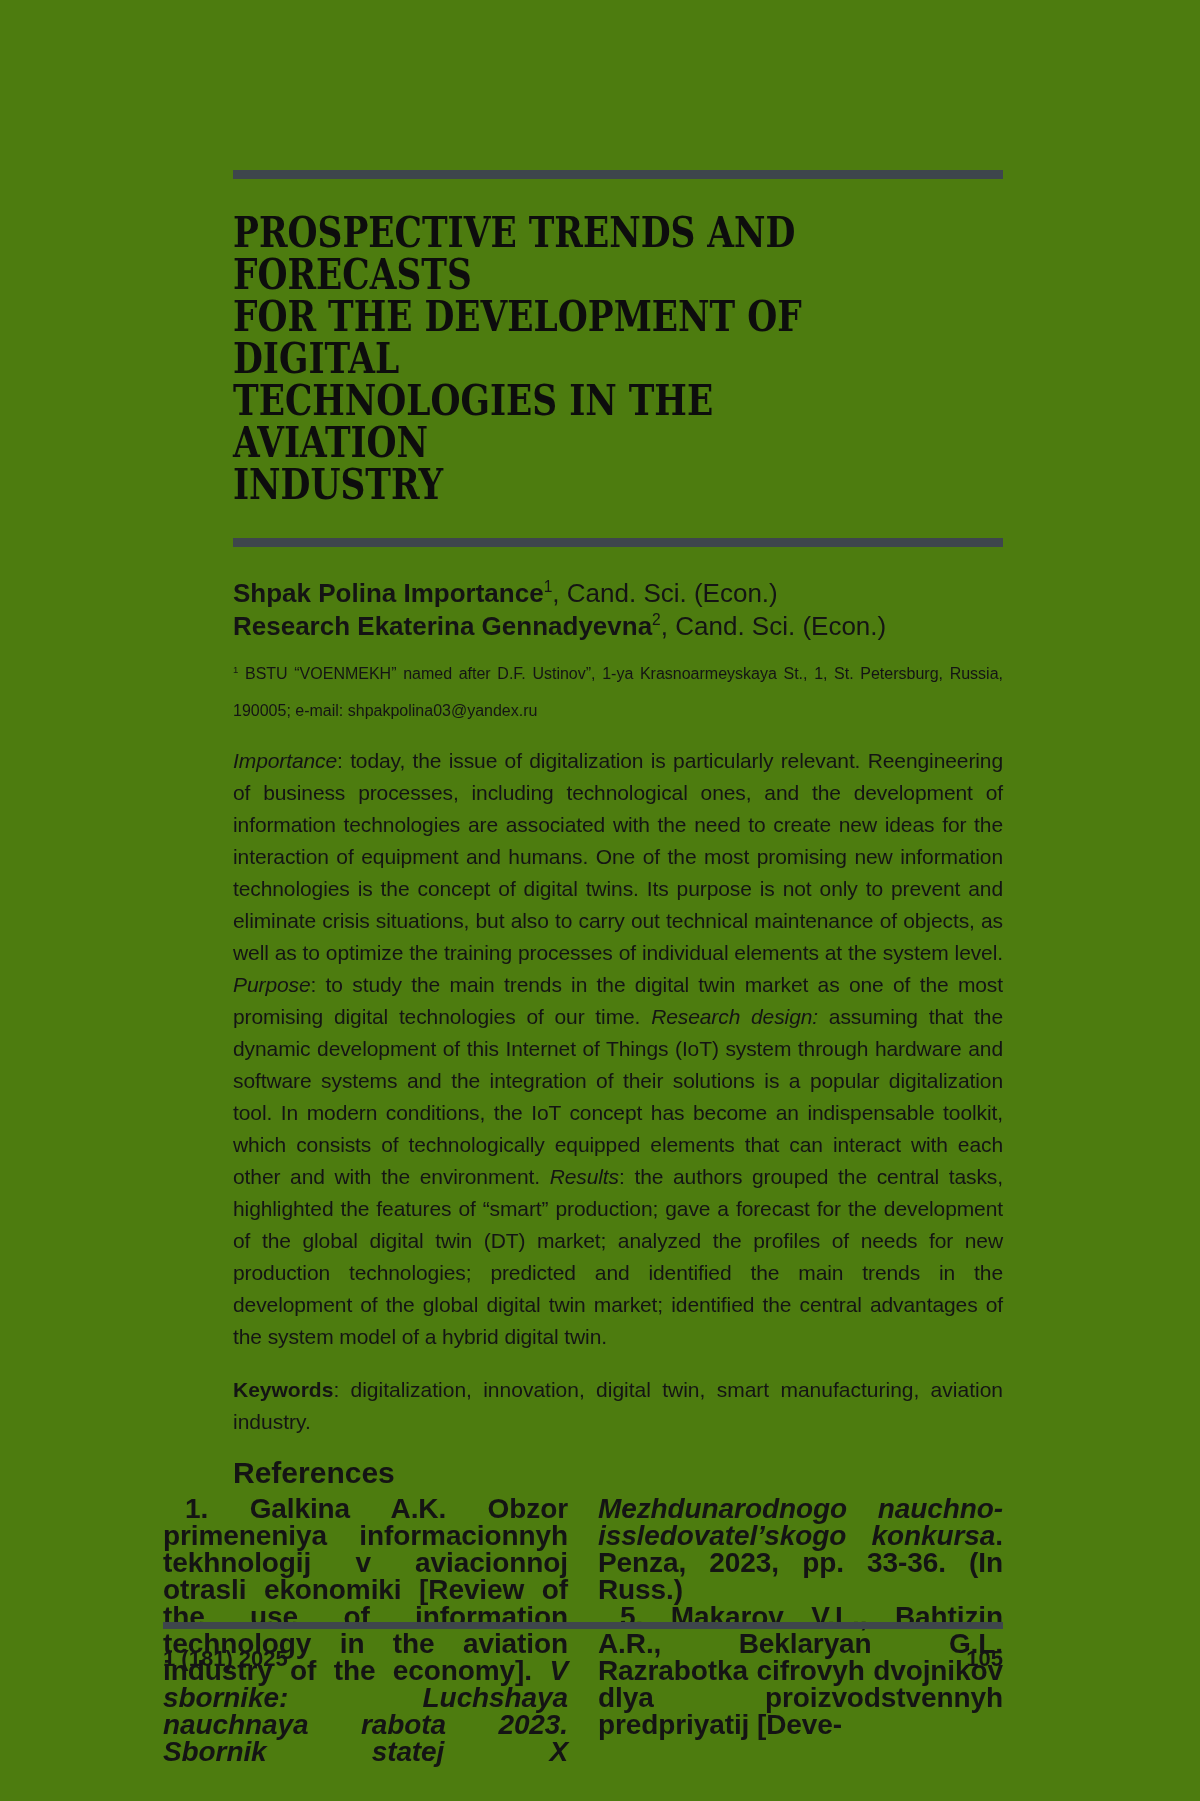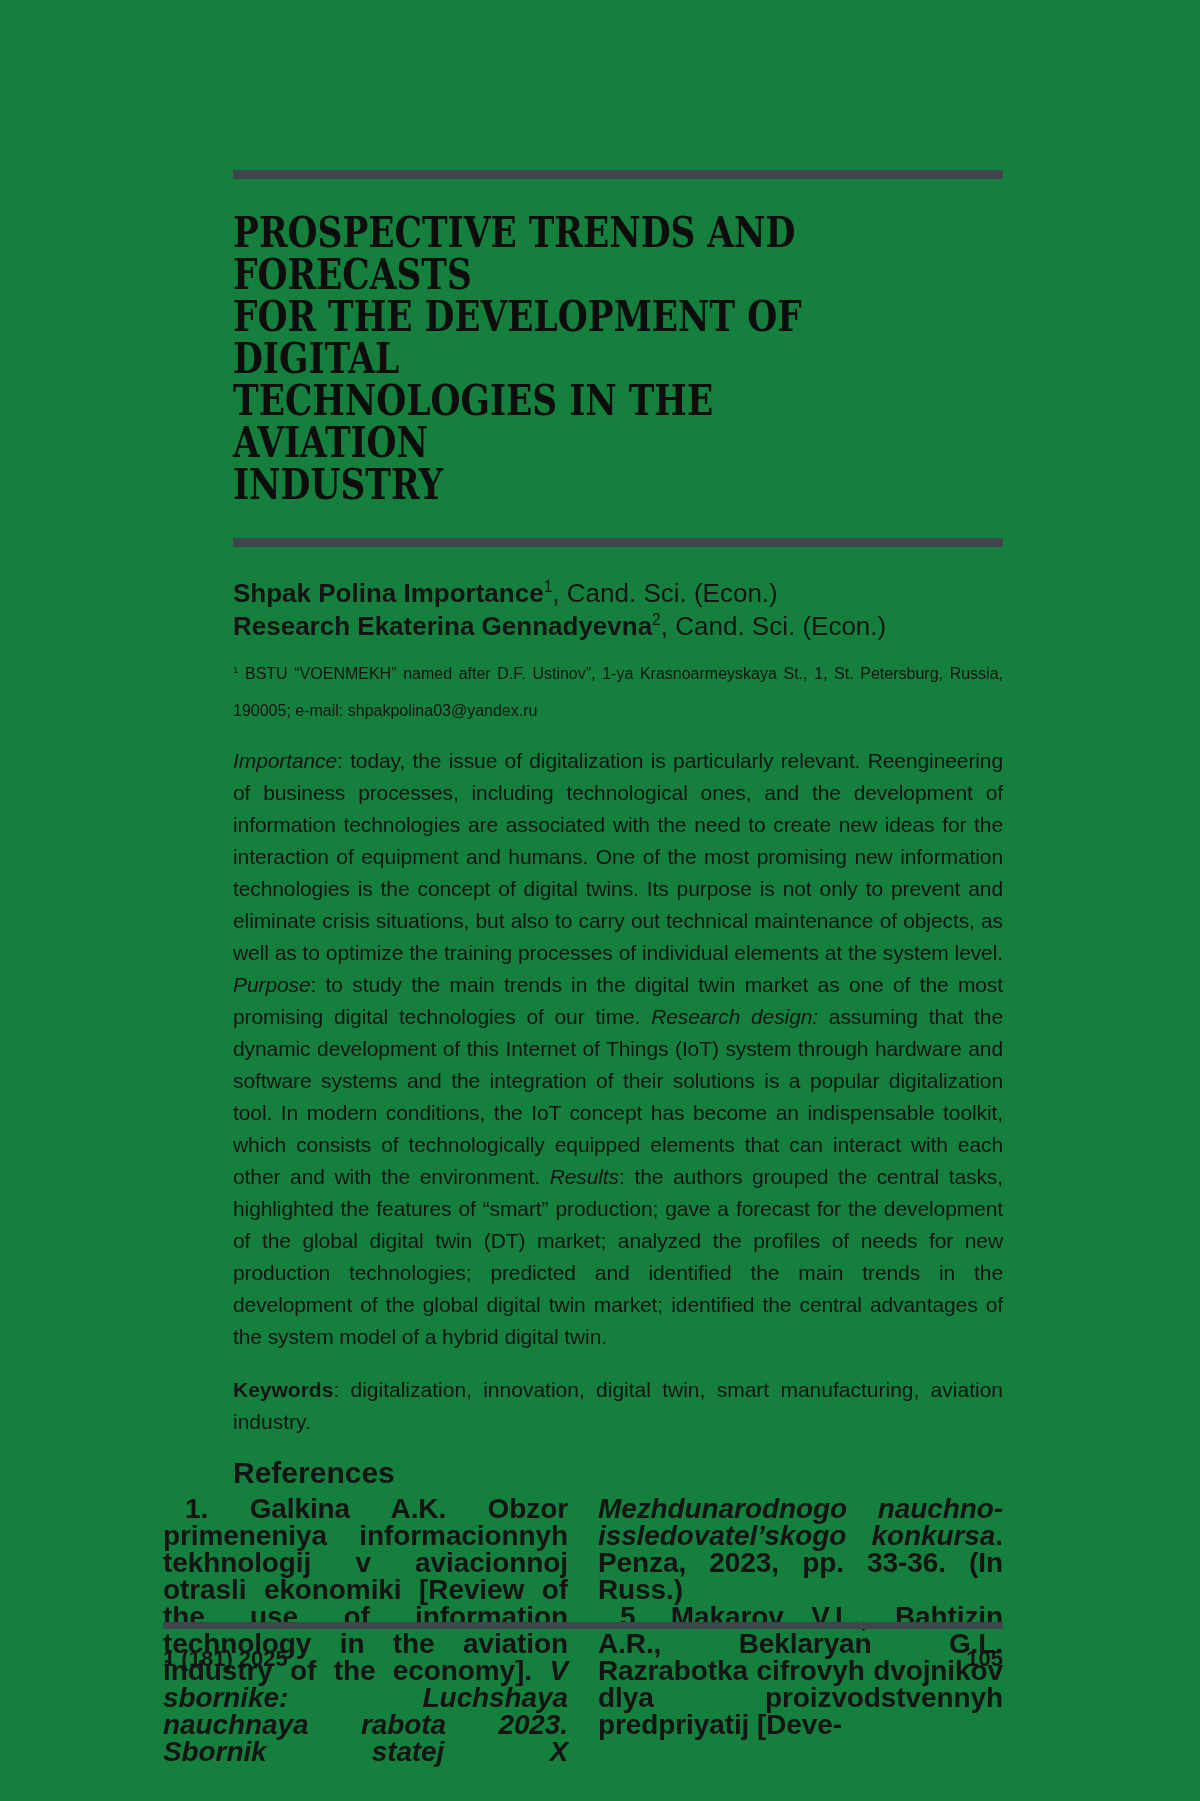--- a/index.html
+++ b/index.html
@@ -3,21 +3,21 @@
 <meta charset="utf-8">
 <style>
   :root{
     --rule:#3e464c;
     --ink:#141414;
   }
   html,body{margin:0;padding:0;background:#ffffff;}
   .page{
     position:relative;
     width:1200px;height:1801px;
-    background:#15803d;
+    background:#4d7c0f;
     color:var(--ink);
     font-family:"Liberation Sans",sans-serif;
     overflow:hidden;
   }
   .content{
     position:absolute;
     left:163px;top:0;
     width:840px;
   }
   .indent-block{margin-left:70px;width:770px;}

